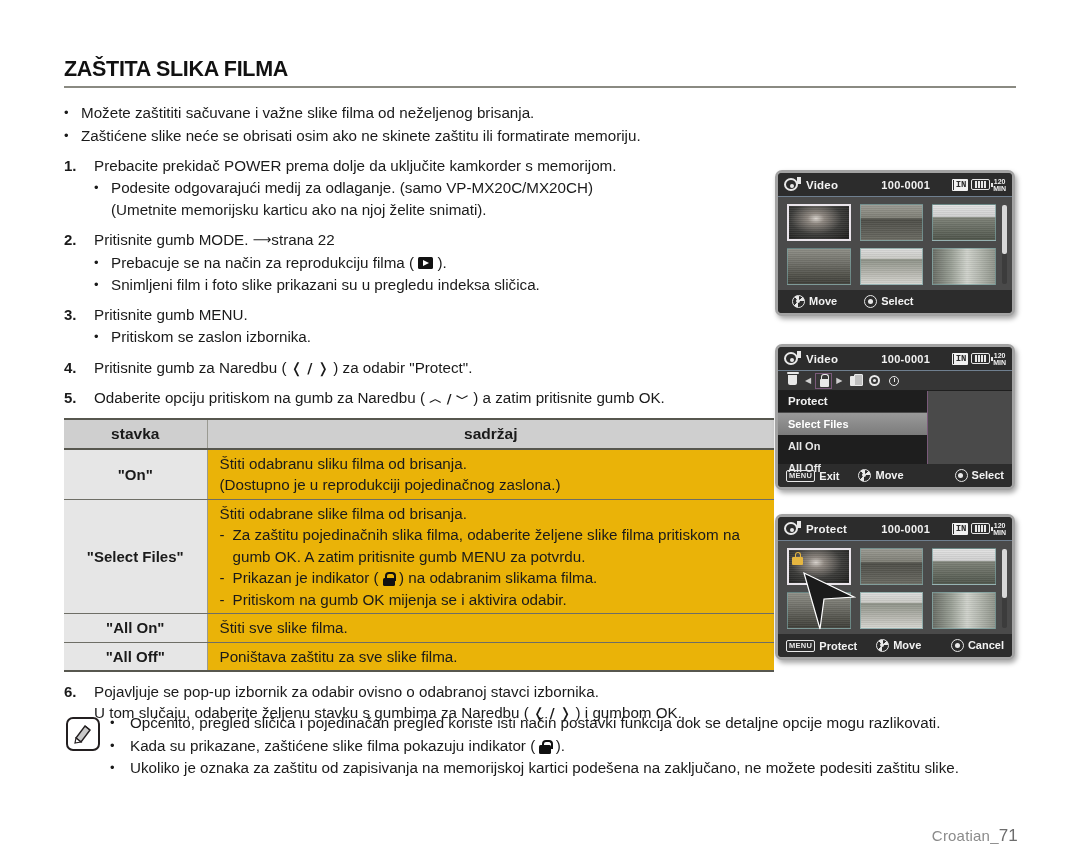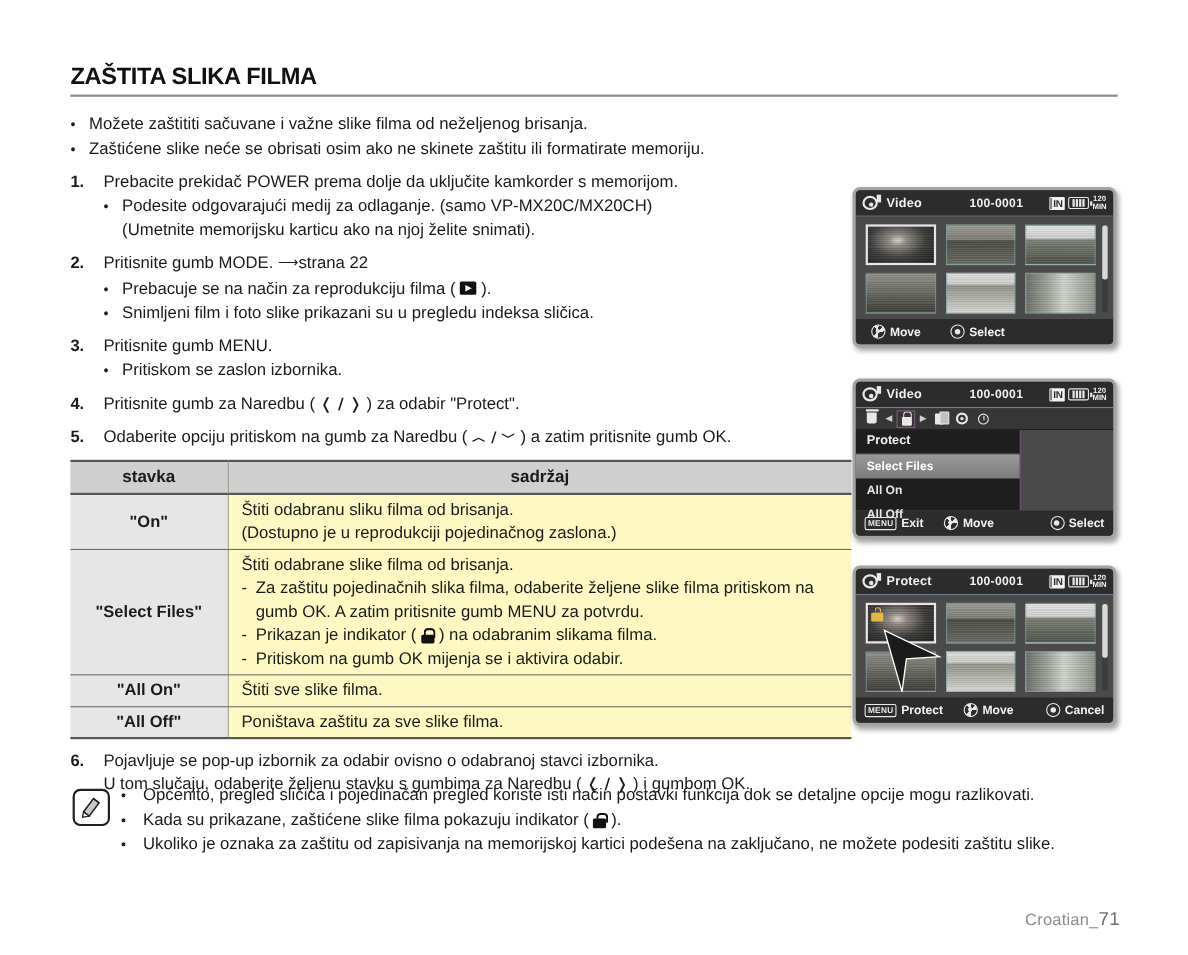--- a/index.html
+++ b/index.html
@@ -180,21 +180,21 @@
   .opt-table thead th.h-item { width: 143px; border-right: 1px solid #9a9a92; }
   .opt-table tbody td.c-item {
     background: #e6e6e6;
     font-weight: bold;
     text-align: center;
     width: 143px;
     border-right: 1px solid #9a9a92;
     font-size: 15px;
   }
   .opt-table tbody td.c-desc {
-    background: #fef9c3;
+    background: #eab308;
     padding-left: 12px;
     line-height: 21.5px;
   }
   .opt-table tbody tr td { border-bottom: 1.4px solid #6e6e66; }
   .opt-table tbody tr:last-child td { border-bottom: 2.5px solid #57574f; }
 
   .dash-row {
     display: flex;
     align-items: flex-start;
   }
@@ -340,20 +340,21 @@
   }
   .badge-in {
     background: #f2f2f2;
     color: #2c2c2c;
     font-size: 9px;
     font-weight: bold;
     padding: 1px 2px 1px 4px;
     border-radius: 1px;
     letter-spacing: -0.2px;
     position: relative;
+    font-family: Liberation Mono, monospace;
   }
   .badge-in::before {
     content: "";
     position: absolute;
     left: 1px; top: 1px; bottom: 1px;
     width: 1.6px;
     background: #2c2c2c;
   }
   .batt {
     width: 19px; height: 11px;
@@ -446,21 +447,20 @@
   .lcd-bottom {
     height: 23px;
     background: #2c2c2c;
     display: flex;
     align-items: center;
     padding: 0 8px;
     gap: 5px;
   }
   .hint {
     display: flex;
-    align-items: center;
     gap: 4px;
     color: #f2f2f2;
     font-size: 11px;
     font-weight: bold;
   }
   .hint.g1 { margin-left: 6px; }
   .hint.g2 { margin-left: 22px; }
   .hint.gm { margin-left: 14px; }
   .hint.gr { margin-left: auto; }
 

